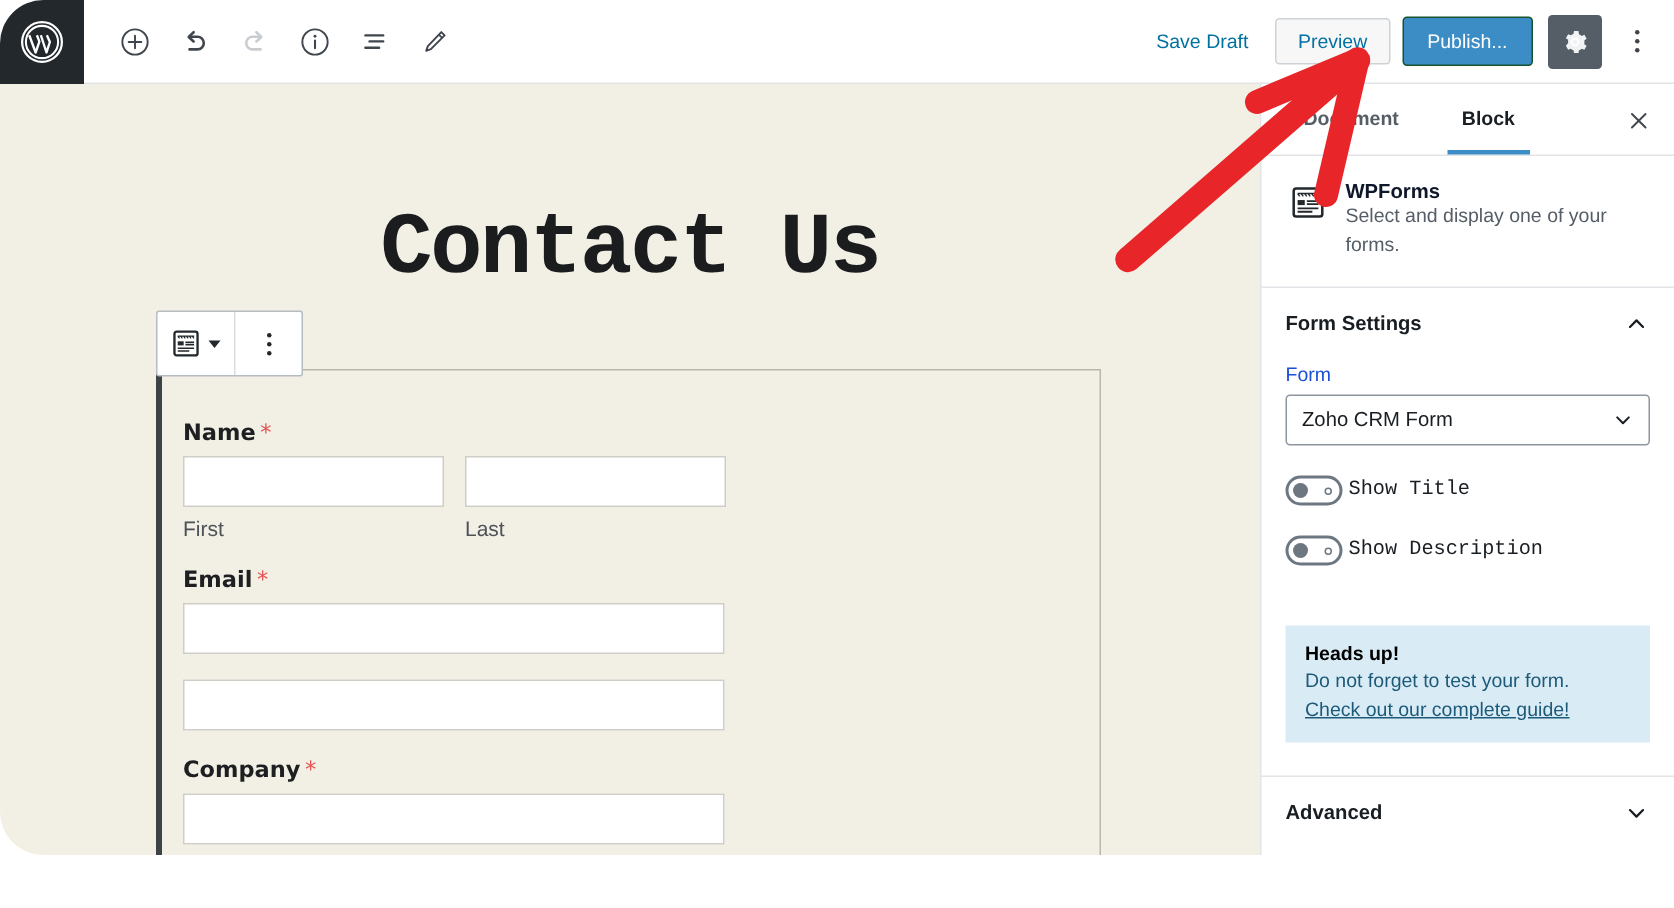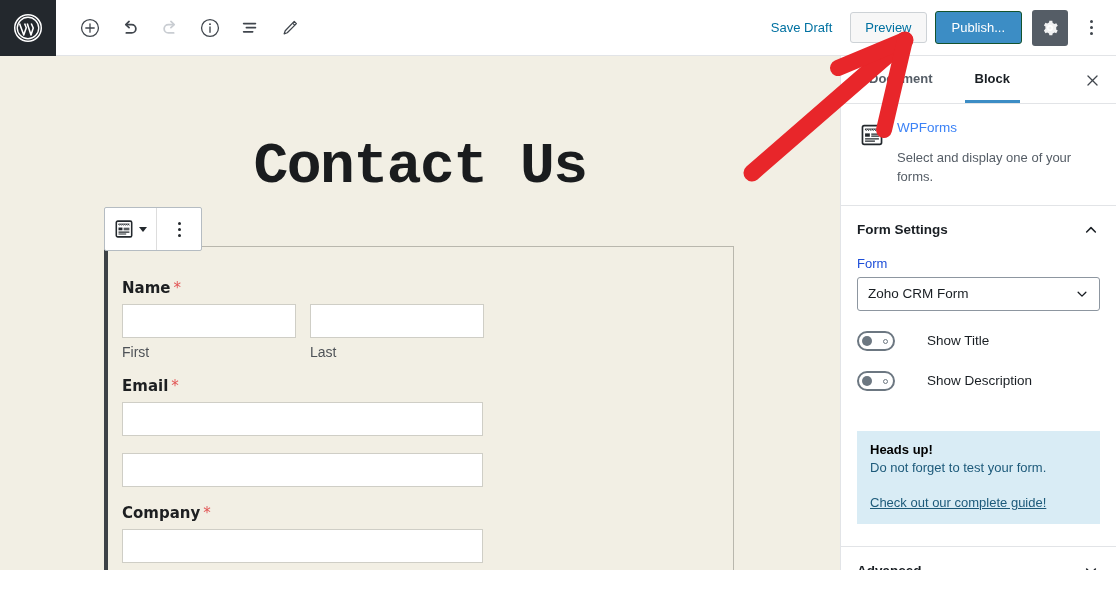--- a/index.html
+++ b/index.html
@@ -10,20 +10,21 @@
     overflow: hidden;
     font-family: "Liberation Sans", sans-serif;
     background: #ffffff;
   }
 
   #app {
     position: relative;
     width: 1116px;
     height: 570px;
     overflow: hidden;
+    border-radius: 29px;
   }
 
   
   .topbar {
     position: absolute;
     top: 0; left: 0;
     width: 1116px;
     height: 56px;
     background: #ffffff;
     border-bottom: 1px solid #e2e4e7;
@@ -280,23 +281,23 @@
 
   .sb-blockinfo {
     display: flex;
     gap: 12px;
     padding: 16px 18px 18px 18px;
     border-bottom: 1px solid #e2e4e7;
   }
   .sb-blockinfo .bi-icon { flex: 0 0 26px; padding-top: 2px; }
   .bi-title {
     font-size: 13.5px;
-    font-weight: 400;
-    color: #3b82f6;
-    margin-bottom: 14px;
+    font-weight: 700;
+    color: #0f172a;
+    margin-bottom: 0;
   }
   .bi-desc {
     font-size: 13px;
     color: #555d66;
     line-height: 1.45;
   }
 
   .panel-head {
     height: 48px;
     padding: 0 16px 0 16px;
@@ -343,23 +344,24 @@
   }
   .select-wrap .sel-caret {
     position: absolute; right: 9px; top: 50%;
     transform: translateY(-50%);
     pointer-events: none;
   }
 
   .toggle-row {
     display: flex;
     align-items: center;
-    gap: 32px;
+    gap: 4px;
     margin-top: 20px;
     cursor: pointer;
+    font-family: Liberation Mono, monospace;
   }
   .toggle {
     width: 38px; height: 20px;
     border: 2px solid #6c7781;
     border-radius: 10px;
     position: relative;
     background: #fff;
     flex: 0 0 38px;
   }
   .toggle .knob {
@@ -388,21 +390,21 @@
   }
   .notice-title {
     font-size: 13px;
     font-weight: 700;
     color: #000000;
     margin-bottom: 3px;
   }
   .notice-text {
     font-size: 13px;
     color: #1d5a7a;
-    margin-bottom: 18px;
+    margin-bottom: 3px;
   }
   .notice-link {
     font-size: 13px;
     color: #1d5a7a;
     text-decoration: underline;
     cursor: pointer;
     display: inline-block;
   }
 
   .panel-divider { border-top: 1px solid #e2e4e7; margin-top: 22px; }

